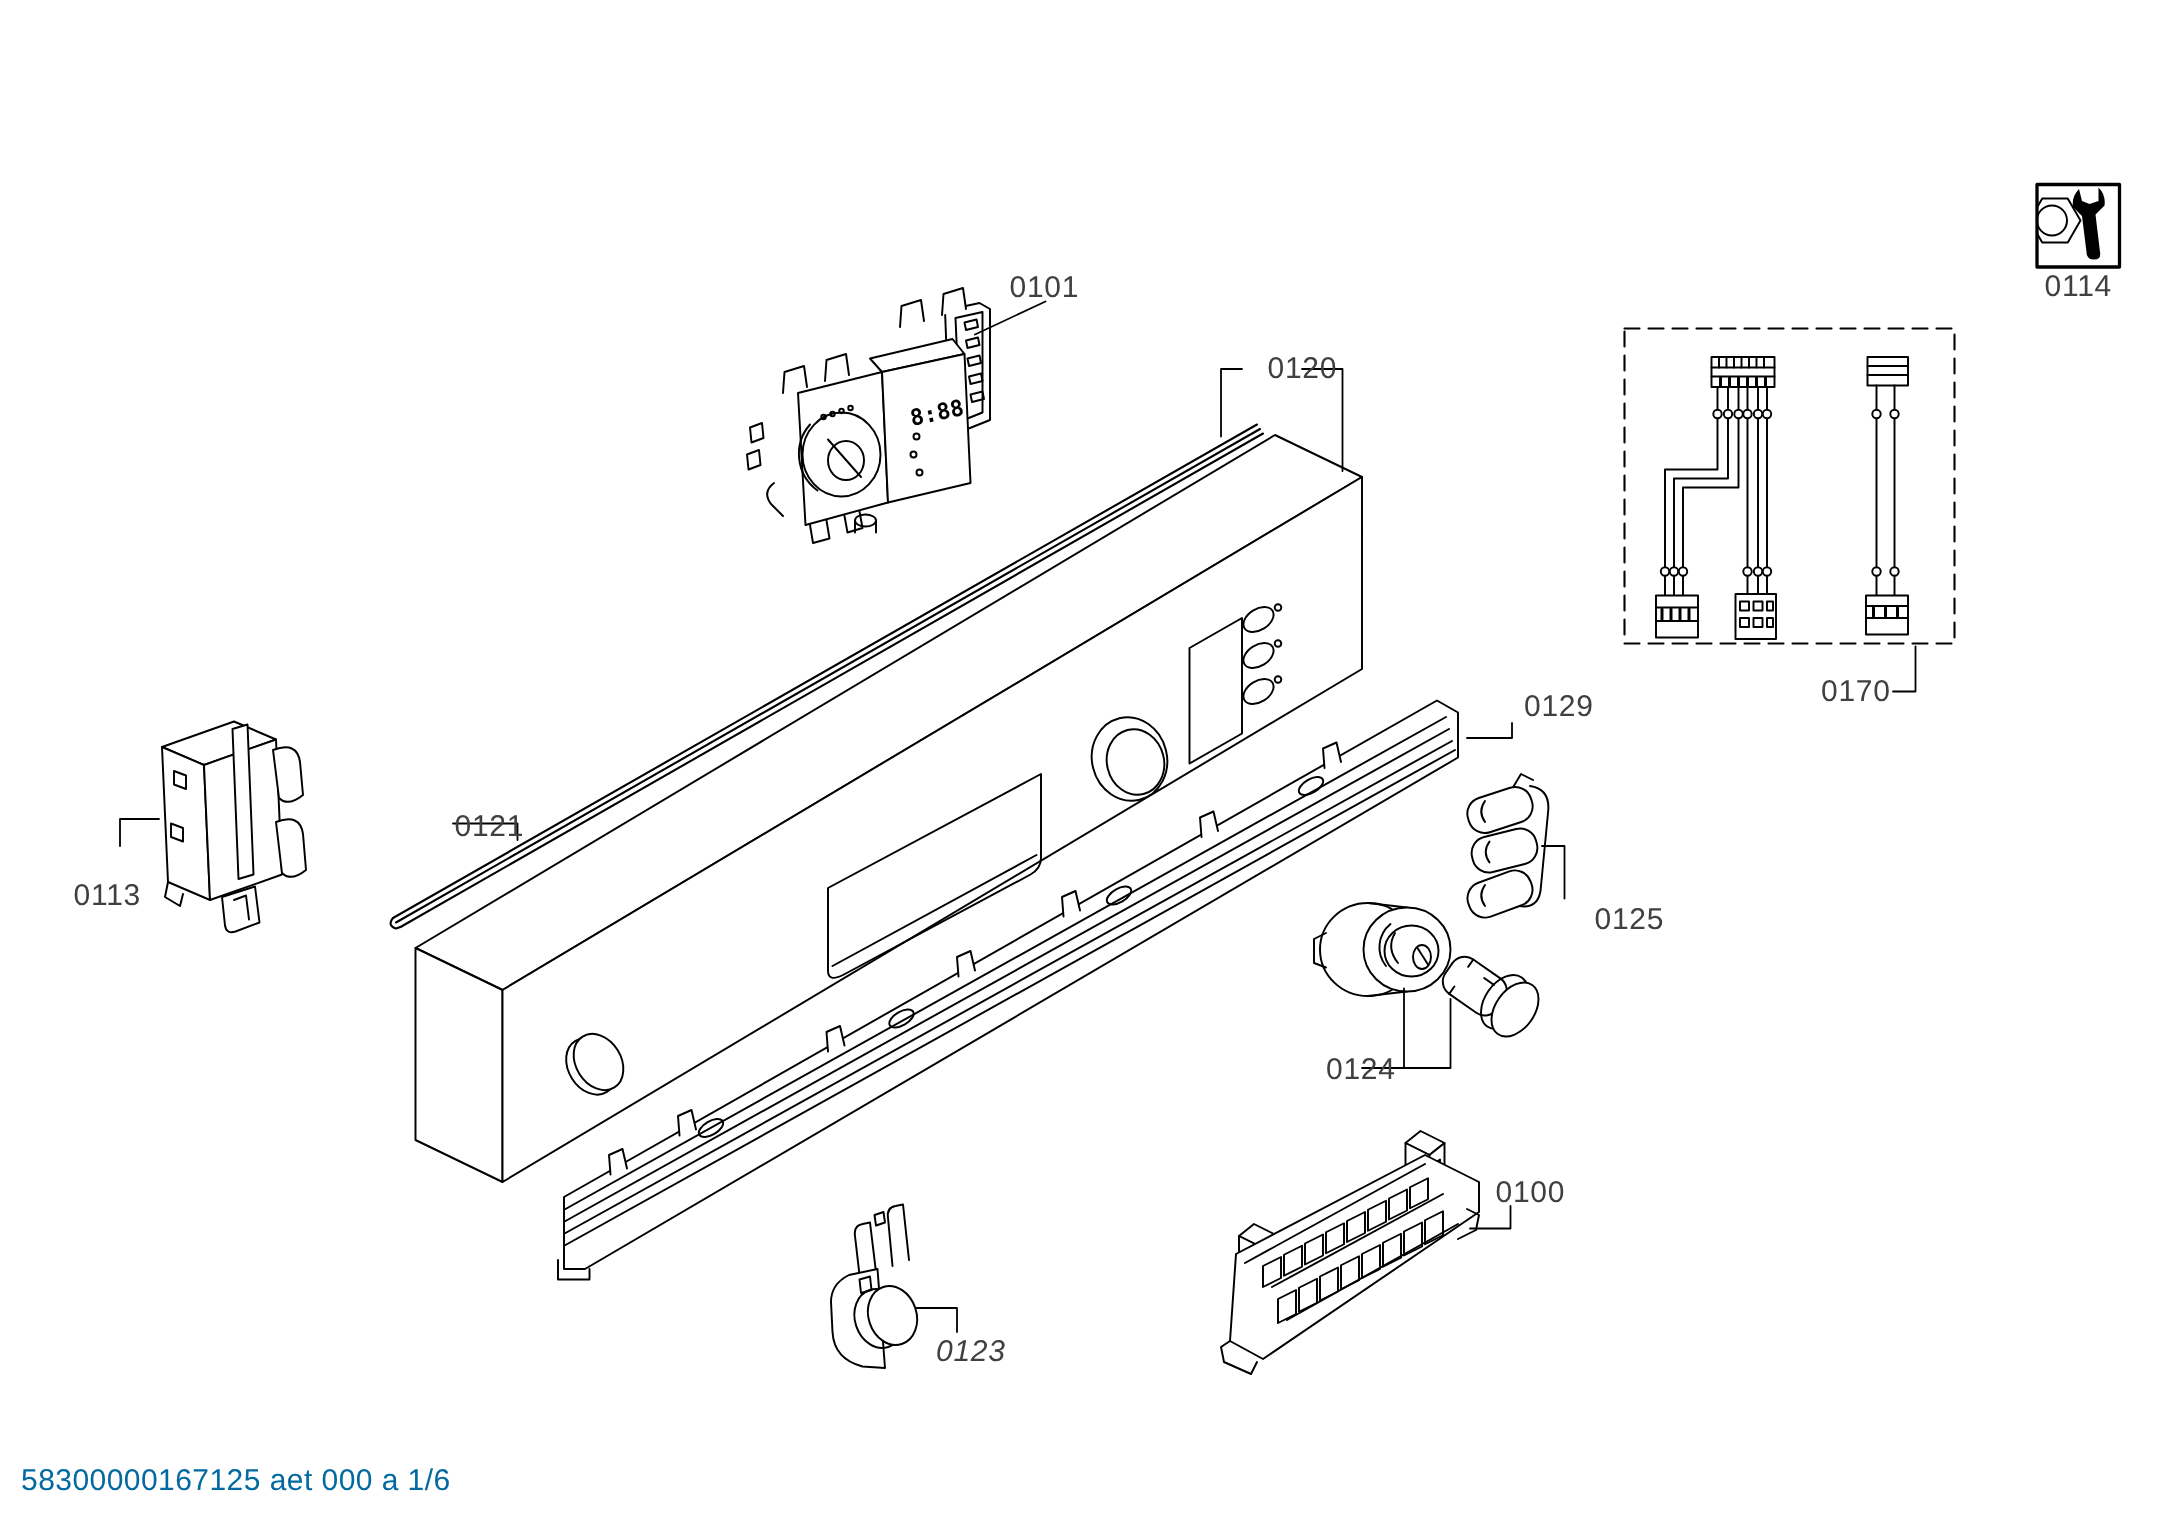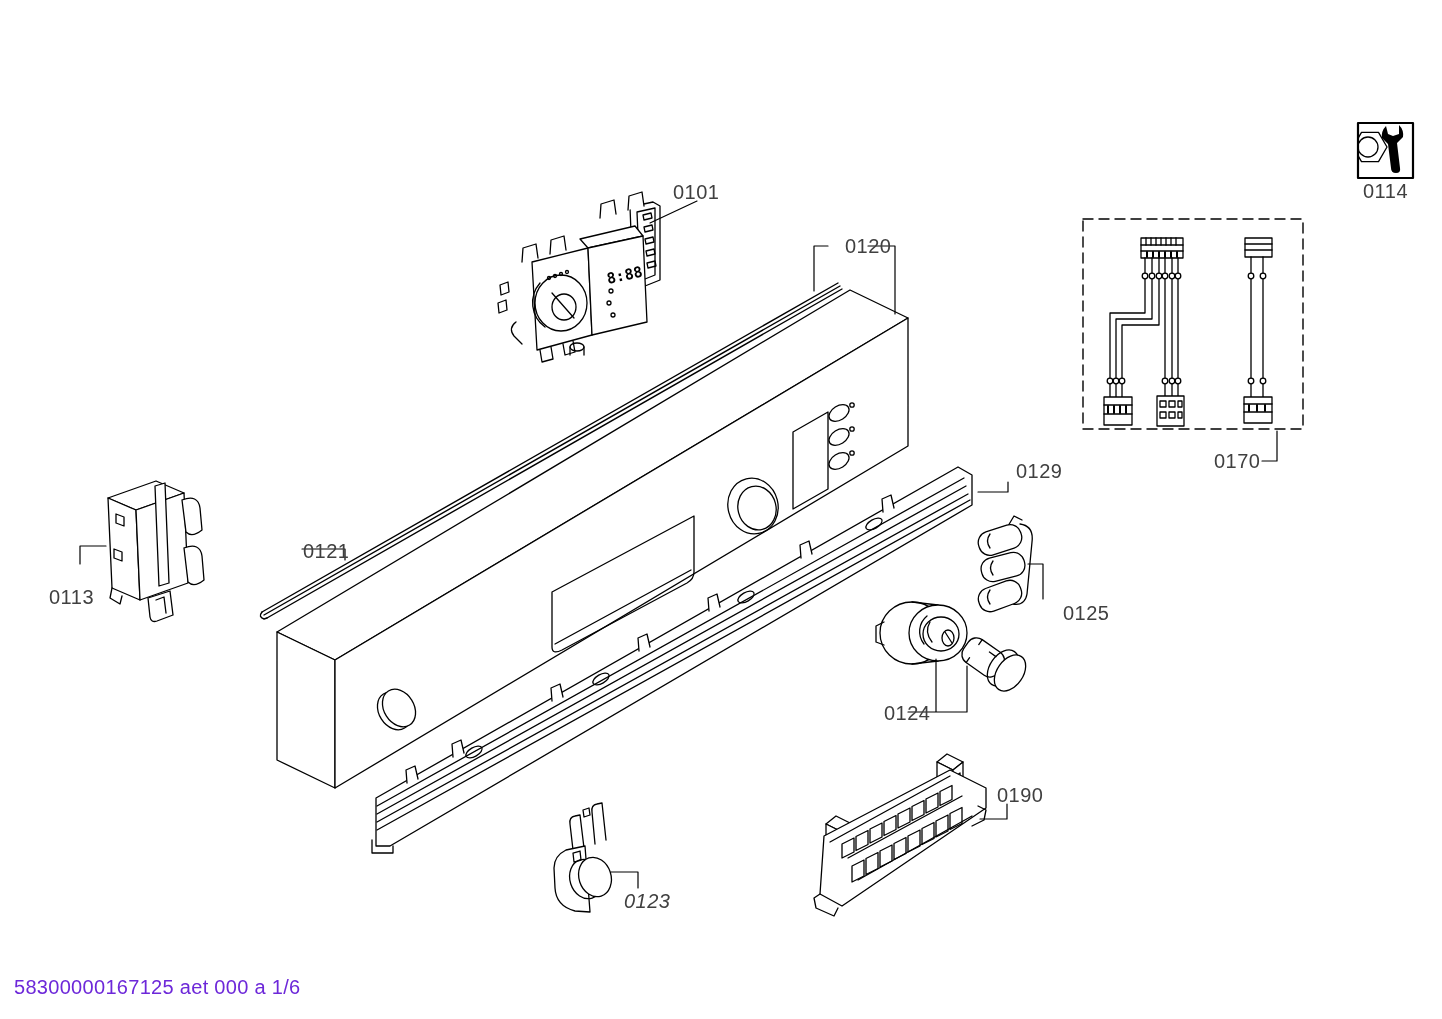--- a/index.html
+++ b/index.html
@@ -16,21 +16,21 @@
     color:#404040;
     font-size:20px;
     line-height:1;
     letter-spacing:0.5px;
     white-space:nowrap;
     cursor:pointer;
   }
   .footer-text{
     position:absolute;
     left:14px;top:976px;
-    color:#6d28d9;
+    color:#0369a1;
     font-size:20px;
     letter-spacing:0.3px;
     white-space:nowrap;
   }
   .lcd{
     font-family:"DejaVu Sans Mono", monospace;
     font-weight:bold;
     font-size:15px;
     fill:#000;
   }
@@ -302,19 +302,19 @@
 </svg>
 
 <div class="part-label" style="left:673px;top:182px;">0101</div>
 <div class="part-label" style="left:832px;top:236px;margin-left:13px;">0120</div>
 <div class="part-label" style="left:255px;top:541px;margin-left:48px;">0121</div>
 <div class="part-label" style="left:49px;top:566px;margin-top:21px;">0113</div>
 <div class="part-label" style="left:1016px;top:461px;text-align:right;">0129</div>
 <div class="part-label" style="left:1035px;top:603px;margin-left:28px;">0125</div>
 <div class="part-label" style="left:884px;top:703px;">0124</div>
 <div class="part-label" style="left:1214px;top:451px;">0170</div>
-<div class="part-label" style="left:997px;top:785px;">0190</div>
+<div class="part-label" style="left:997px;top:785px;">0100</div>
 <div class="part-label" style="left:624px;top:891px;font-style:italic;">0123</div>
 <div class="part-label" style="left:1363px;top:181px;">0114</div>
 
 <div class="footer-text">58300000167125 aet 000 a 1/6</div>
 
 </div>
 
 </body></html>

